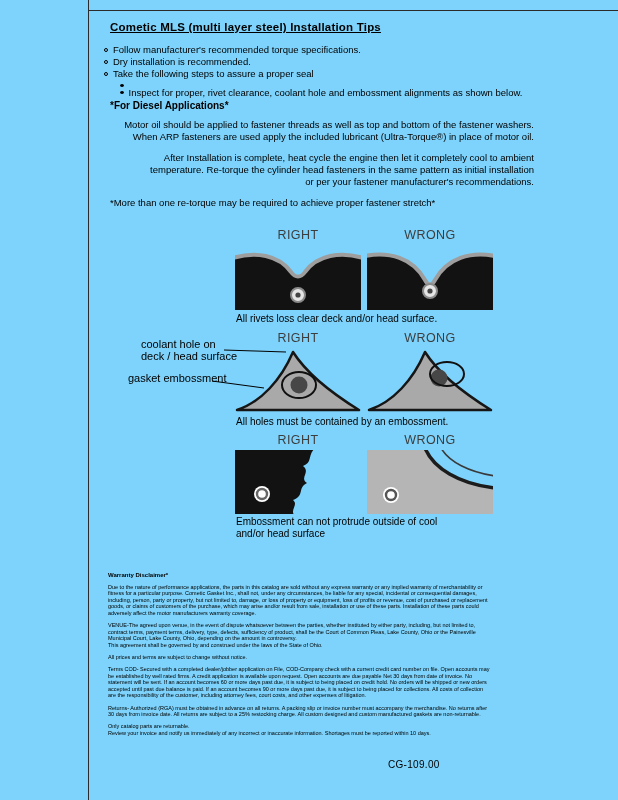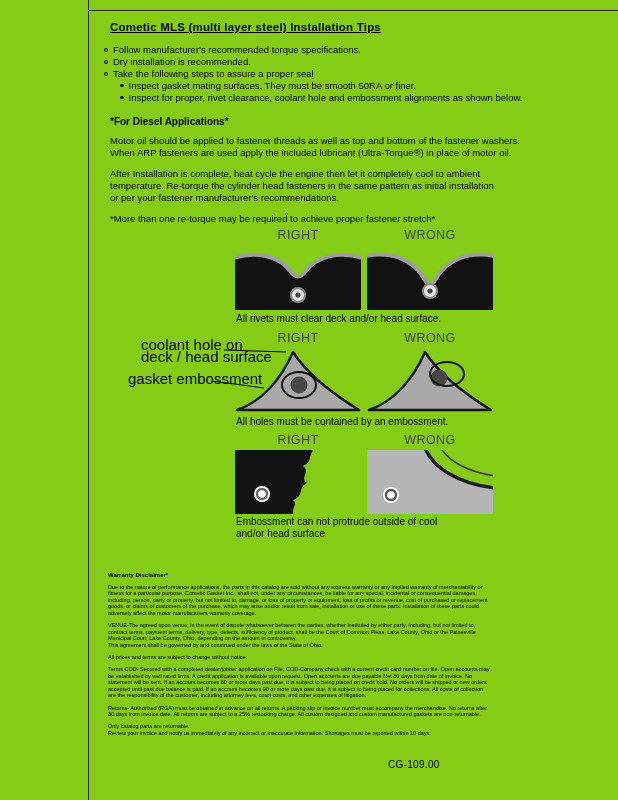--- a/index.html
+++ b/index.html
@@ -4,46 +4,46 @@
 <style>
   * { margin:0; padding:0; box-sizing:border-box; }
   html,body { width:618px; height:800px; }
   body {
     background:#ffffff;
     font-family:"Liberation Sans", sans-serif;
     color:#000;
     position:relative;
     overflow:hidden;
   }
-  .page { position:absolute; inset:0; background:#84cc16; }
+  .page { position:absolute; inset:0; background:#7dd3fc; }
   .vline { position:absolute; left:88px; top:0; width:1px; height:800px; background:#2b2b2b; }
   .hline { position:absolute; left:88px; top:10px; width:530px; height:1px; background:#2b2b2b; }
 
   .title {
     position:absolute; left:110px; top:21px;
     font-size:11.5px; font-weight:bold; text-decoration:underline;
     letter-spacing:0.2px;
   }
 
   .tips { position:absolute; left:104px; top:44px; font-size:9.5px; line-height:12px; }
   .tip-row { display:flex; align-items:flex-start; }
   .dot { flex:0 0 auto; width:4px; height:4px; border-radius:50%; border:1px solid #000; margin:3.5px 5px 0 0; }
   .dot.filled { width:3.5px; height:3.5px; background:#000; }
   .sub { margin-left:16px; }
 
-  .diesel { position:absolute; left:110px; top:116px; width:424px; font-size:9.5px; line-height:12px; }
+  .diesel { position:absolute; left:110px; top:100px; width:424px; font-size:9.5px; line-height:12px; }
   .diesel h2 { font-size:10px; font-weight:bold; margin-bottom:7px; }
-  .diesel p { white-space:pre-line; margin-bottom:9px; }
+  .diesel p { white-space:pre-line; margin-bottom:9px;text-align:right; }
   .diesel .note { white-space:pre-line; }
 
   .rw-label { position:absolute; width:126px; text-align:center; font-size:12.5px; color:#3d3d3d; letter-spacing:0.4px; }
   .panel { position:absolute; width:126px; height:64px; }
   .panel svg { display:block; width:100%; height:100%; }
   .caption { position:absolute; left:236px; font-size:10px; line-height:12px; white-space:pre-line; }
-  .callout { position:absolute; font-size:15px; line-height:11.5px; white-space:pre-line; }
+  .callout { position:absolute; font-size:11px; line-height:11.5px; white-space:pre-line; }
   .callout-lines { position:absolute; left:100px; top:338px; }
 
   .warranty { position:absolute; left:108px; top:572px; width:406px; font-size:5.5px; line-height:6.6px; }
   .warranty h3 { font-size:6px; font-weight:bold; margin-bottom:5px; }
   .warranty p { white-space:pre-line; margin-bottom:5.5px; }
   .warranty p.tight { margin-bottom:0; }
 
   .footer { position:absolute; left:388px; top:759px; font-size:10px; letter-spacing:0.3px; }
 </style>
 </head>
@@ -63,21 +63,20 @@
     <div class="tip-row">
       <span class="dot"></span>
       <span>Dry installation is recommended.</span>
     </div>
     <div class="tip-row">
       <span class="dot"></span>
       <span>Take the following steps to assure a proper seal</span>
     </div>
     <div class="tip-row sub">
       <span class="dot filled"></span>
-      <span>Inspect gasket mating surfaces.  They must be smooth 50RA or finer.</span>
     </div>
     <div class="tip-row sub">
       <span class="dot filled"></span>
       <span>Inspect for proper, rivet clearance, coolant hole and embossment alignments as shown below.</span>
     </div>
   </div>
 
   <div class="diesel">
     <h2>*For Diesel Applications*</h2>
     <p>Motor oil should be applied to fastener threads as well as top and bottom of the fastener washers.
@@ -97,21 +96,21 @@
       <circle cx="63" cy="49" r="2.6" fill="#444"></circle>
     </svg>
   </div>
   <div class="panel" style="left:367px; top:246px;">
     <svg viewBox="0 0 126 64">
       <path d="M-2,10 C22,5 46,12 58,34 C61,40 65,40 68,34 C80,12 104,5 128,10 L128,66 L-2,66 Z" fill="#121212" stroke="#9e9e9e" stroke-width="4"></path>
       <circle cx="63" cy="45" r="7" fill="#e5e5e5" stroke="#8a8a8a" stroke-width="2"></circle>
       <circle cx="63" cy="45" r="2.6" fill="#444"></circle>
     </svg>
   </div>
-  <div class="caption" style="top:313px;">All rivets must clear deck and/or head surface.</div>
+  <div class="caption" style="top:313px;">All rivets loss clear deck and/or head surface.</div>
 
   <div class="rw-label" style="left:235px; top:331px;">RIGHT</div>
   <div class="rw-label" style="left:367px; top:331px;">WRONG</div>
   <div class="callout" style="left:141px; top:339px;">coolant hole on
 deck / head surface</div>
   <div class="callout" style="left:128px; top:373px;">gasket embossment</div>
   <div class="panel" style="left:235px; top:348px;">
     <svg viewBox="0 0 126 64">
       <path d="M2,62 C26,54 46,32 58,4 C72,26 98,46 124,62 Z" fill="#a9a9a9" stroke="#161616" stroke-width="2.5" stroke-linejoin="round"></path>
       <ellipse cx="64" cy="37" rx="17" ry="13" fill="none" stroke="#101010" stroke-width="2"></ellipse>

